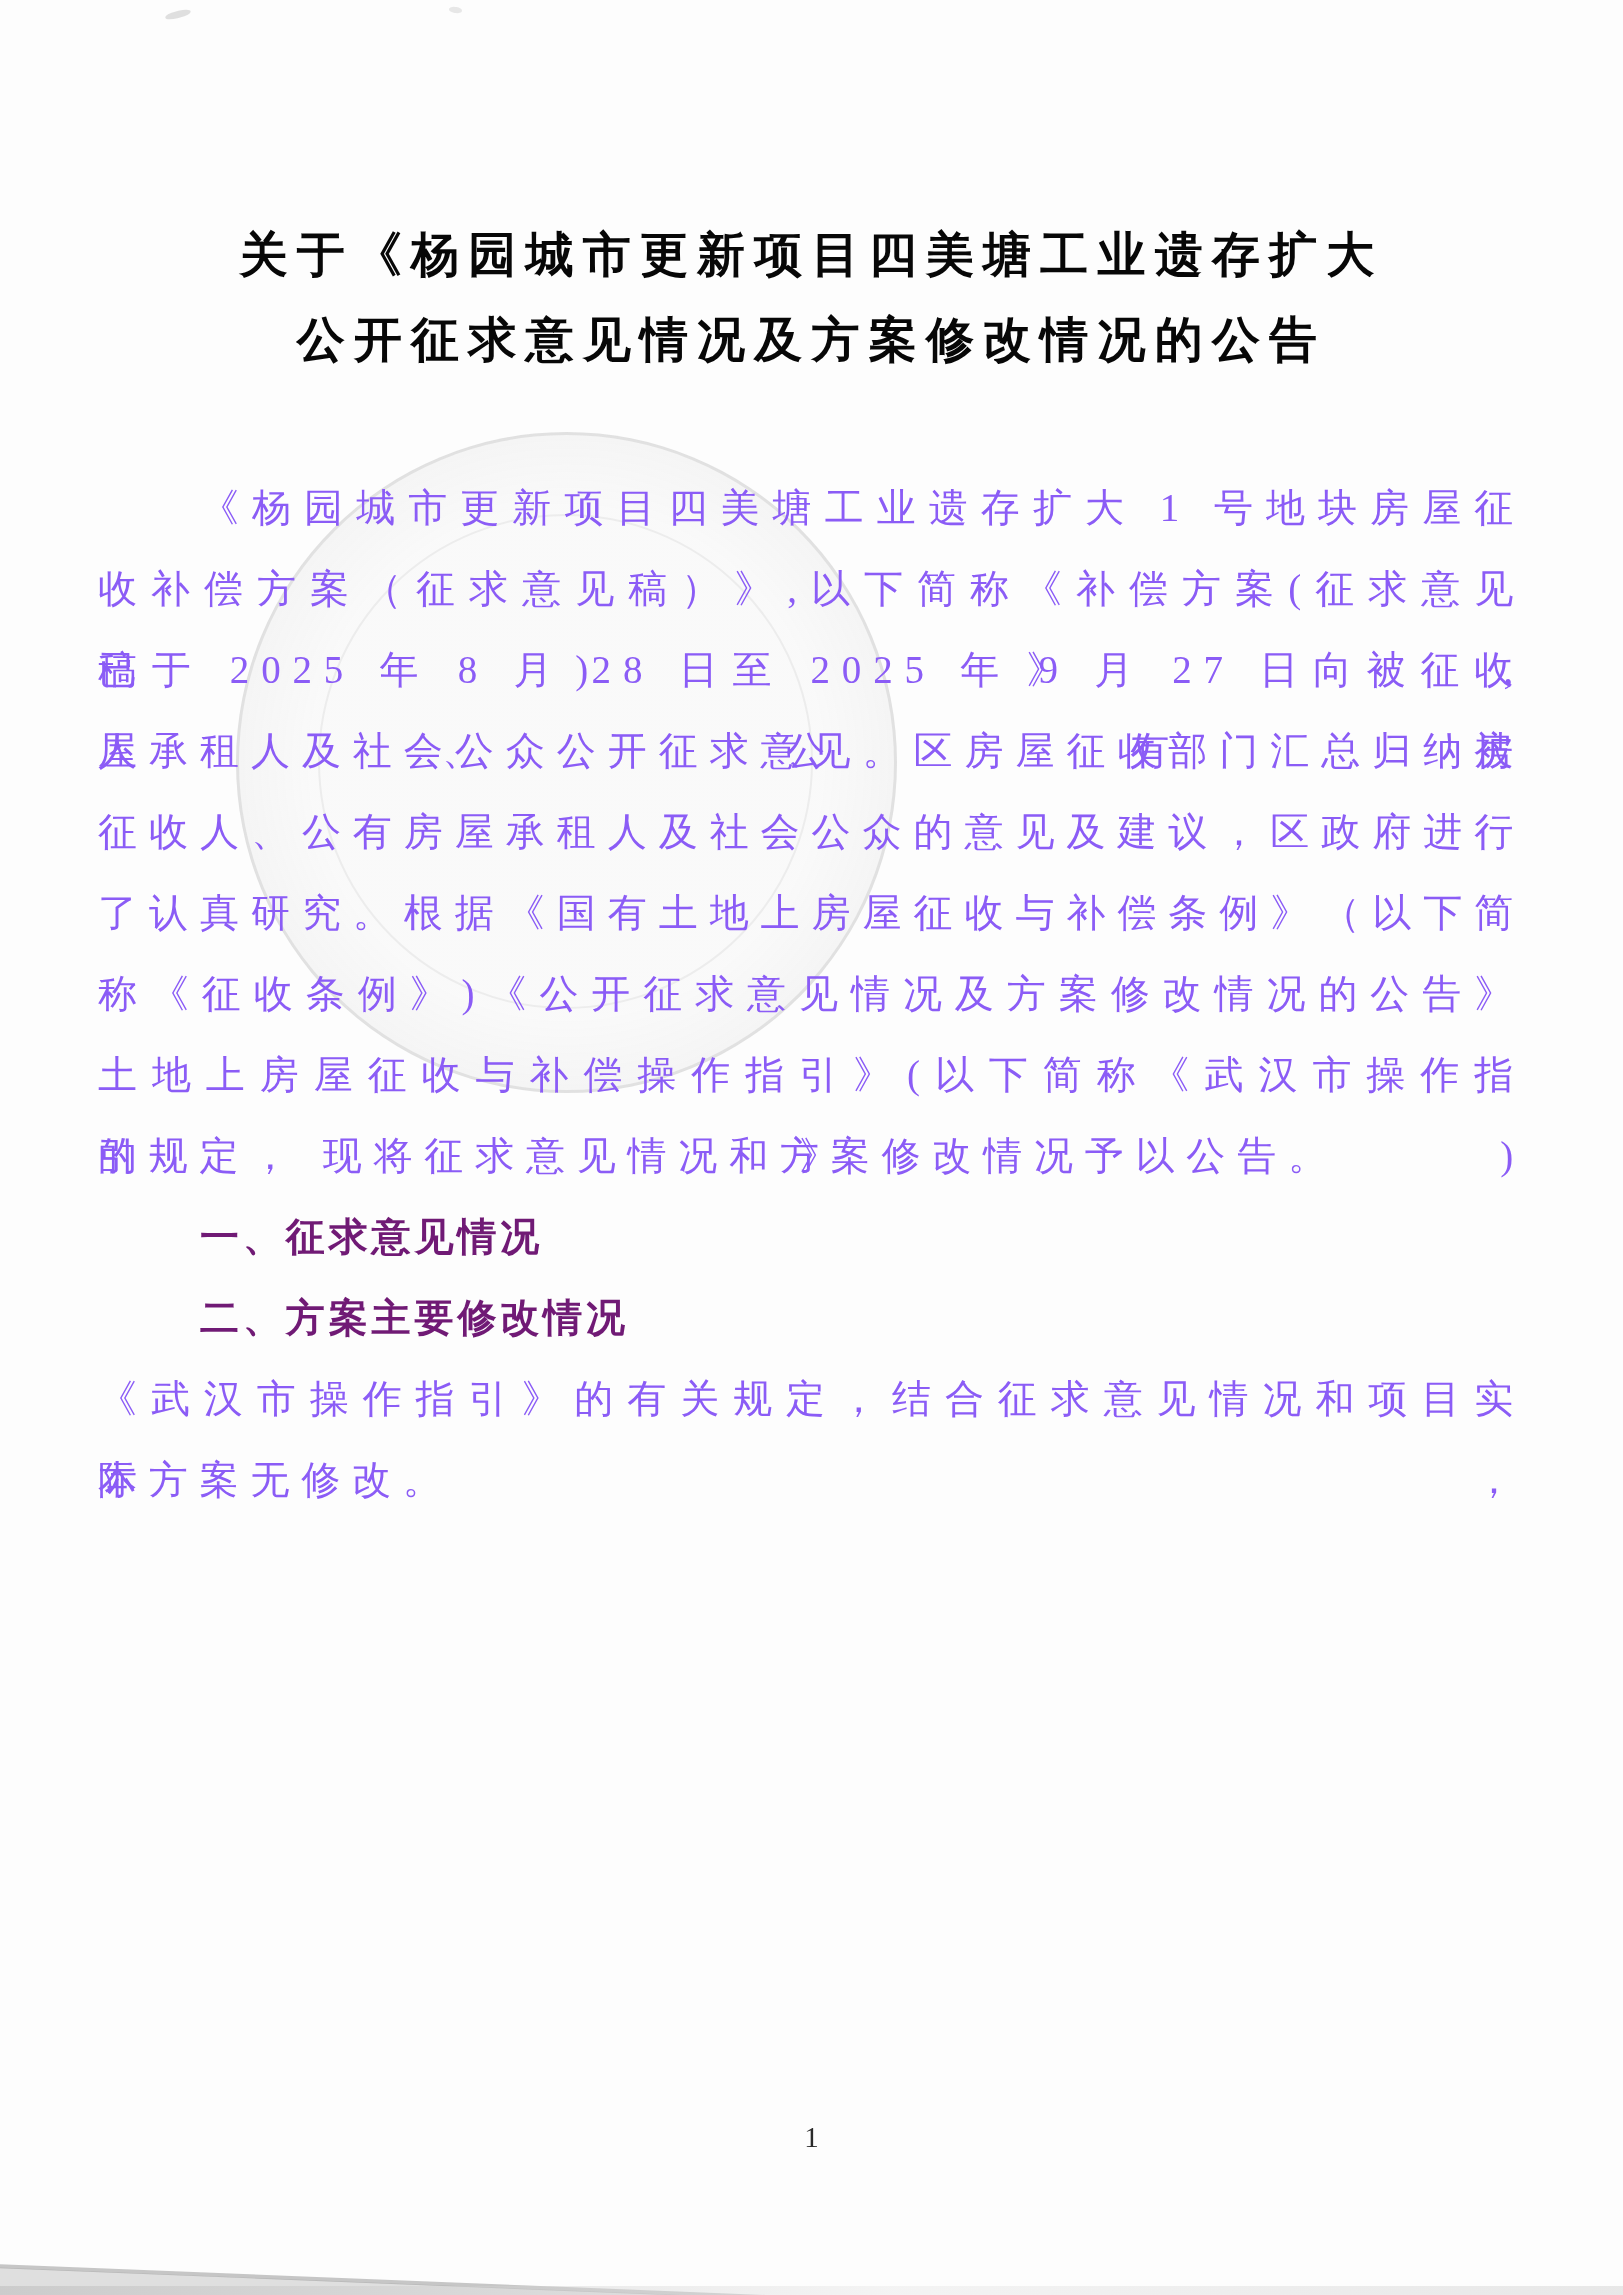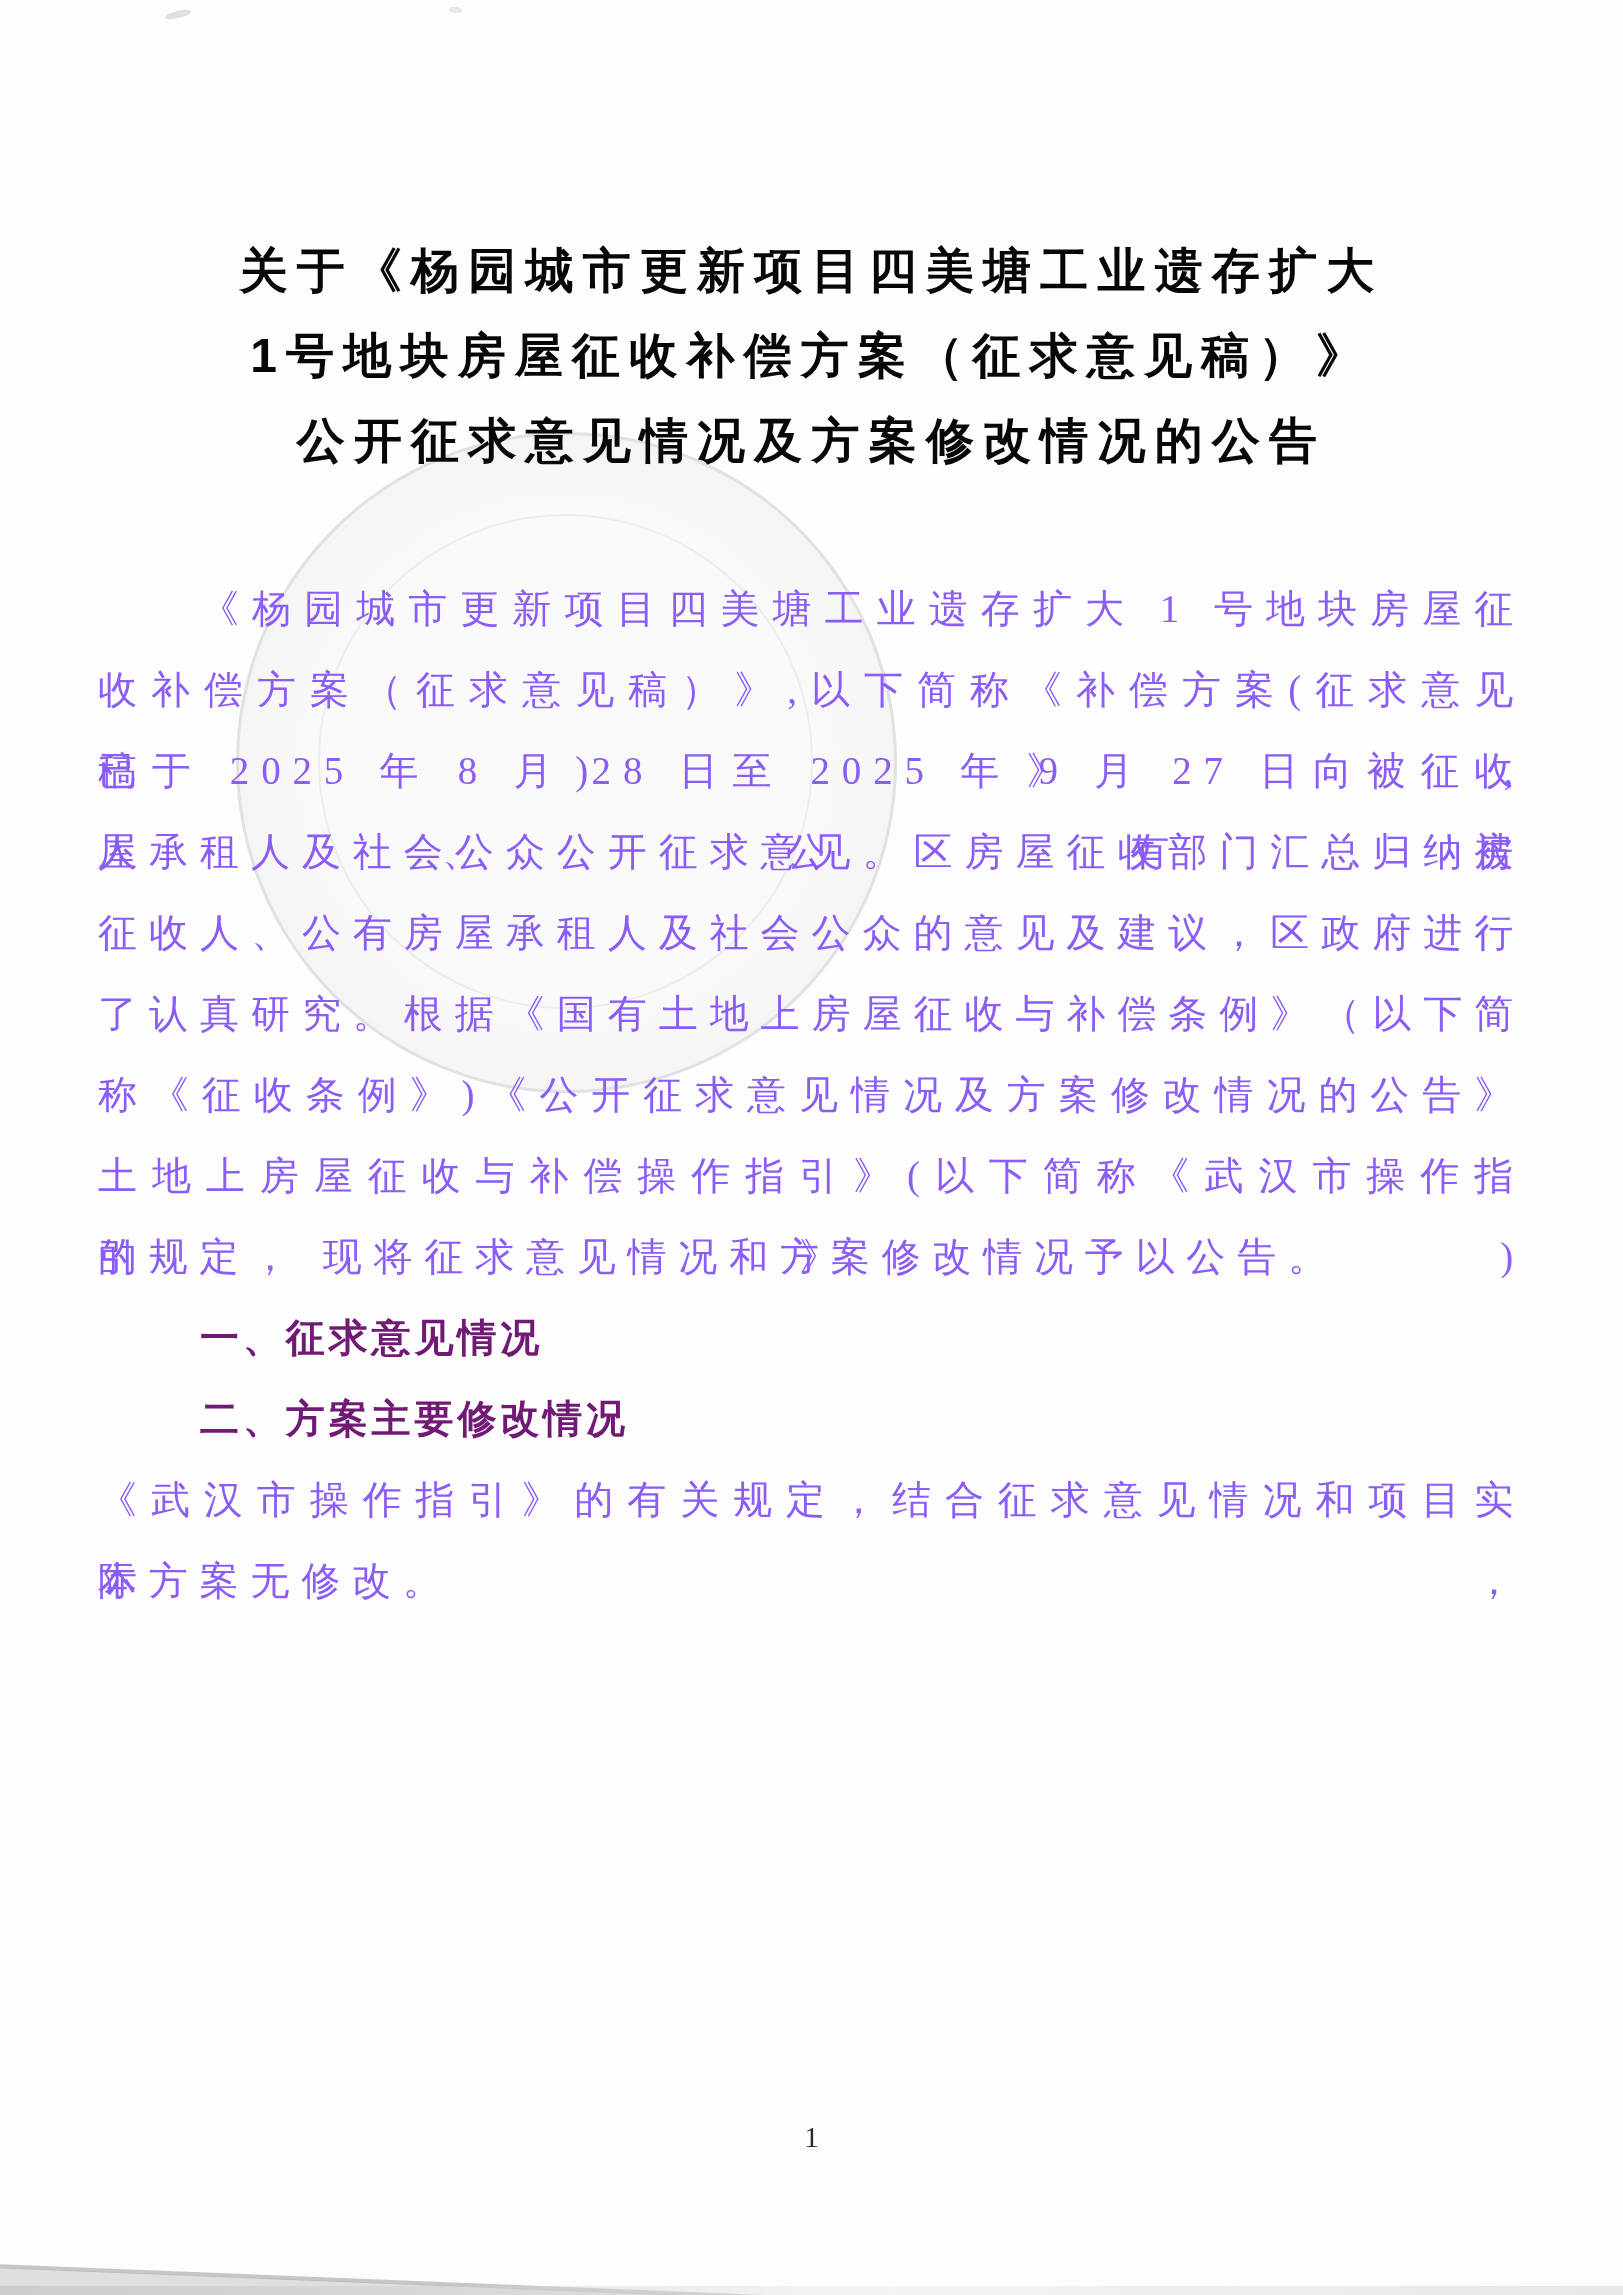--- a/index.html
+++ b/index.html
@@ -6,21 +6,21 @@
   .page{
     position:relative;
     width:1623px;height:2295px;
     background:#fdfdfd;
     overflow:hidden;
     font-family:"Liberation Serif","DejaVu Serif",serif;
     color:#1e1e1e;
   }
   .content{
     position:absolute;
-    left:98px;top:228px;
+    left:98px;top:212px;
     width:1427px;
   }
   .t-line{
     height:85px;line-height:85px;
     font-family:"Liberation Sans","DejaVu Sans",sans-serif;
     font-weight:bold;
     font-size:48px;
     letter-spacing:9.2px;
     text-align:center;
     color:#070707;
@@ -111,21 +111,20 @@
   <div class="speck speck2"></div>
 
   <div class="seal">
     <div class="seal-inner"></div>
   </div>
 
   <div class="content">
 
     <div class="title">
       <div class="t-line">关于《杨园城市更新项目四美塘工业遗存扩大</div>
-      <div class="t-line">1号地块房屋征收补偿方案（征求意见稿）》</div>
       <div class="t-line">公开征求意见情况及方案修改情况的公告</div>
     </div>
 
     <div>
       <div class="line full indent">《杨园城市更新项目四美塘工业遗存扩大 1 号地块房屋征</div>
       <div class="line full">收补偿方案（征求意见稿）》,以下简称《补偿方案(征求意见稿)》,</div>
       <div class="line full">已于 2025 年 8 月 28 日至 2025 年 9 月 27 日向被征收人、公有房</div>
       <div class="line full">屋承租人及社会公众公开征求意见。区房屋征收部门汇总归纳被</div>
       <div class="line full">征收人、公有房屋承租人及社会公众的意见及建议，区政府进行</div>
       <div class="line full">了认真研究。根据《国有土地上房屋征收与补偿条例》（以下简</div>

